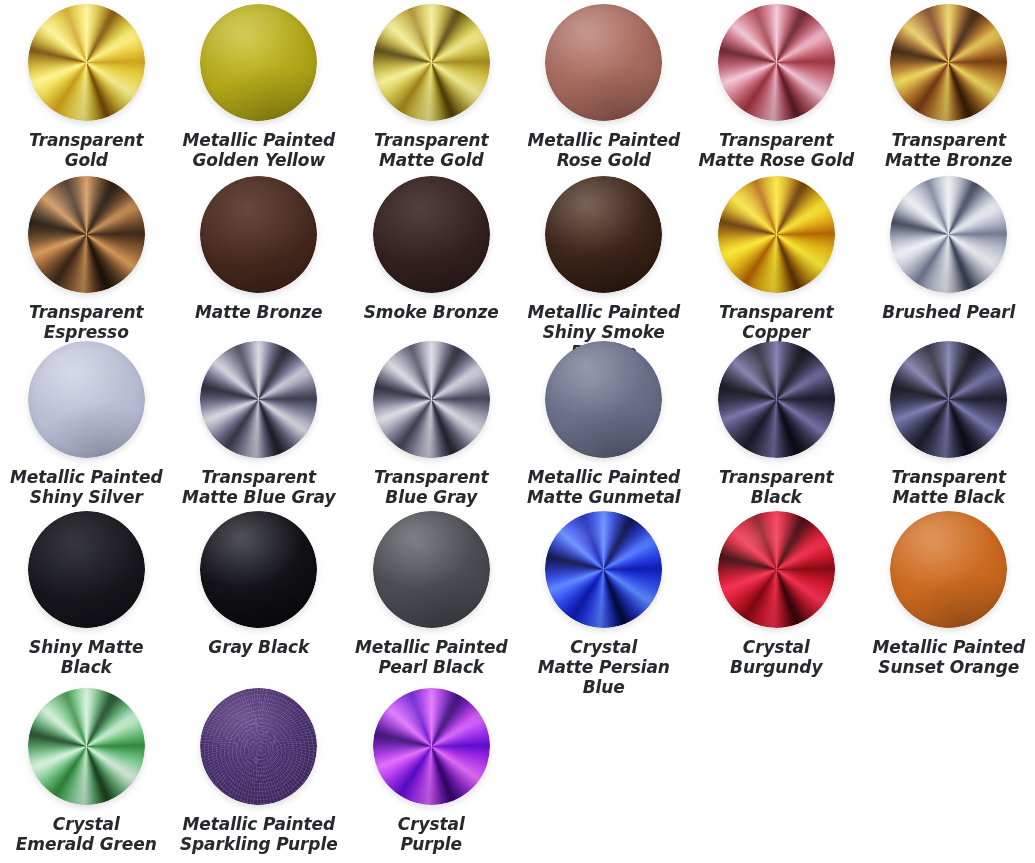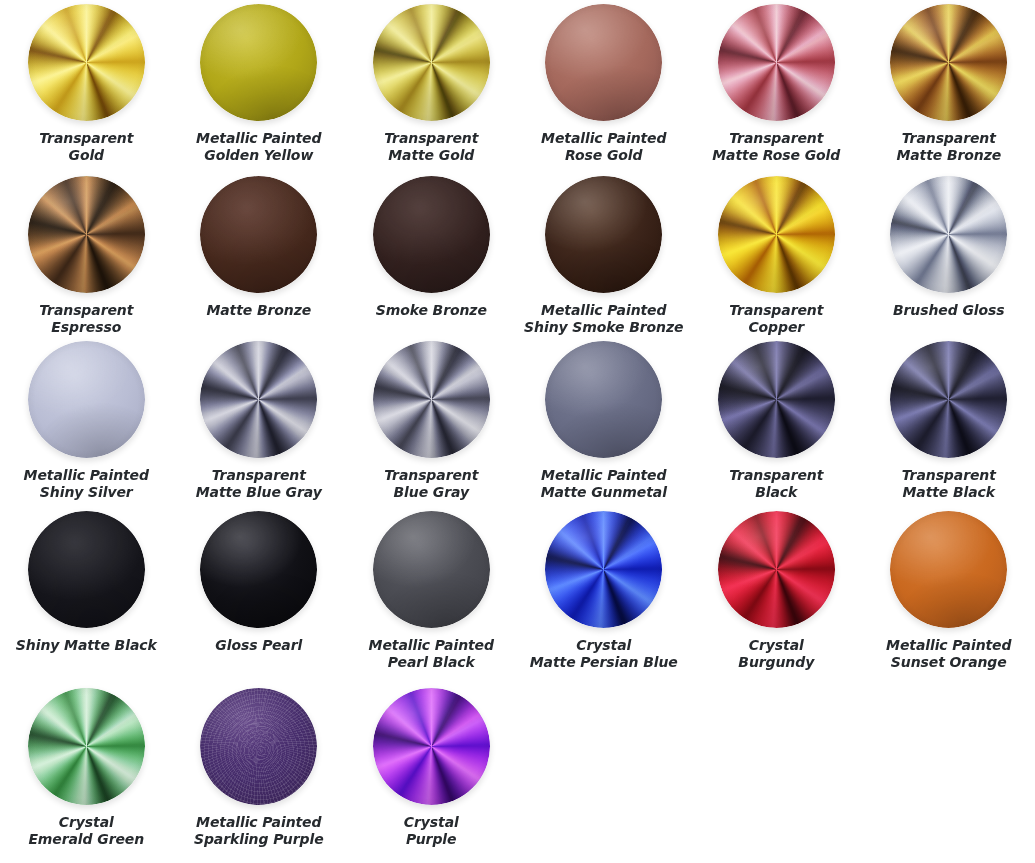--- a/index.html
+++ b/index.html
@@ -133,21 +133,21 @@
         rgba(0,0,0,0.26) 100%);
   }
 
   .label {
     margin-top: 9px;
     width: 100%;
     padding: 0 4px;
     text-align: center;
     font-style: italic;
     font-weight: 600;
-    font-size: 14px;
+    font-size: 17px;
     line-height: 1.18;
     color: #262a2e;
     letter-spacing: -0.1px;
     white-space: pre-line;
   }
 </style>
 </head>
 <body>
 
 <div class="swatch-grid">
@@ -283,21 +283,21 @@
     </div>
     <div class="swatch-cell">
       <div class="disc-wrap">
         <div class="disc metal">
           <div class="base" style="background: conic-gradient(rgb(207, 212, 225) 0deg, rgb(99, 106, 128) 30deg, rgb(207, 212, 225) 62deg, rgb(146, 152, 171) 90deg, rgb(207, 212, 225) 126deg, rgb(99, 106, 128) 160deg, rgb(207, 212, 225) 184deg, rgb(146, 152, 171) 212deg, rgb(207, 212, 225) 250deg, rgb(99, 106, 128) 284deg, rgb(207, 212, 225) 312deg, rgb(146, 152, 171) 340deg, rgb(207, 212, 225) 360deg);"></div>
           <div class="spun"></div>
           <div class="gloss"></div>
           <div class="rim"></div>
         </div>
       </div>
-      <div class="label">Brushed Gloss</div>
+      <div class="label">Brushed Pearl</div>
     </div>
     <div class="swatch-cell">
       <div class="disc-wrap">
         <div class="disc painted">
           <div class="base" style="background: radial-gradient(circle at 40% 30%, rgb(204, 208, 227) 0%, rgb(185, 189, 212) 52%, rgb(164, 168, 193) 100%);"></div>
           <div class="spun"></div>
           <div class="gloss"></div>
           <div class="rim"></div>
         </div>
       </div>
@@ -377,21 +377,21 @@
     </div>
     <div class="swatch-cell">
       <div class="disc-wrap">
         <div class="disc painted">
           <div class="base" style="background: radial-gradient(circle at 40% 30%, rgb(34, 34, 43) 0%, rgb(16, 16, 21) 52%, rgb(7, 7, 10) 100%);"></div>
           <div class="spun"></div>
           <div class="gloss"></div>
           <div class="rim"></div>
         </div>
       </div>
-      <div class="label">Gloss Pearl</div>
+      <div class="label">Gray Black</div>
     </div>
     <div class="swatch-cell">
       <div class="disc-wrap">
         <div class="disc painted">
           <div class="base" style="background: radial-gradient(circle at 40% 30%, rgb(93, 94, 102) 0%, rgb(74, 75, 82) 52%, rgb(59, 60, 67) 100%);"></div>
           <div class="spun"></div>
           <div class="gloss"></div>
           <div class="rim"></div>
         </div>
       </div>

